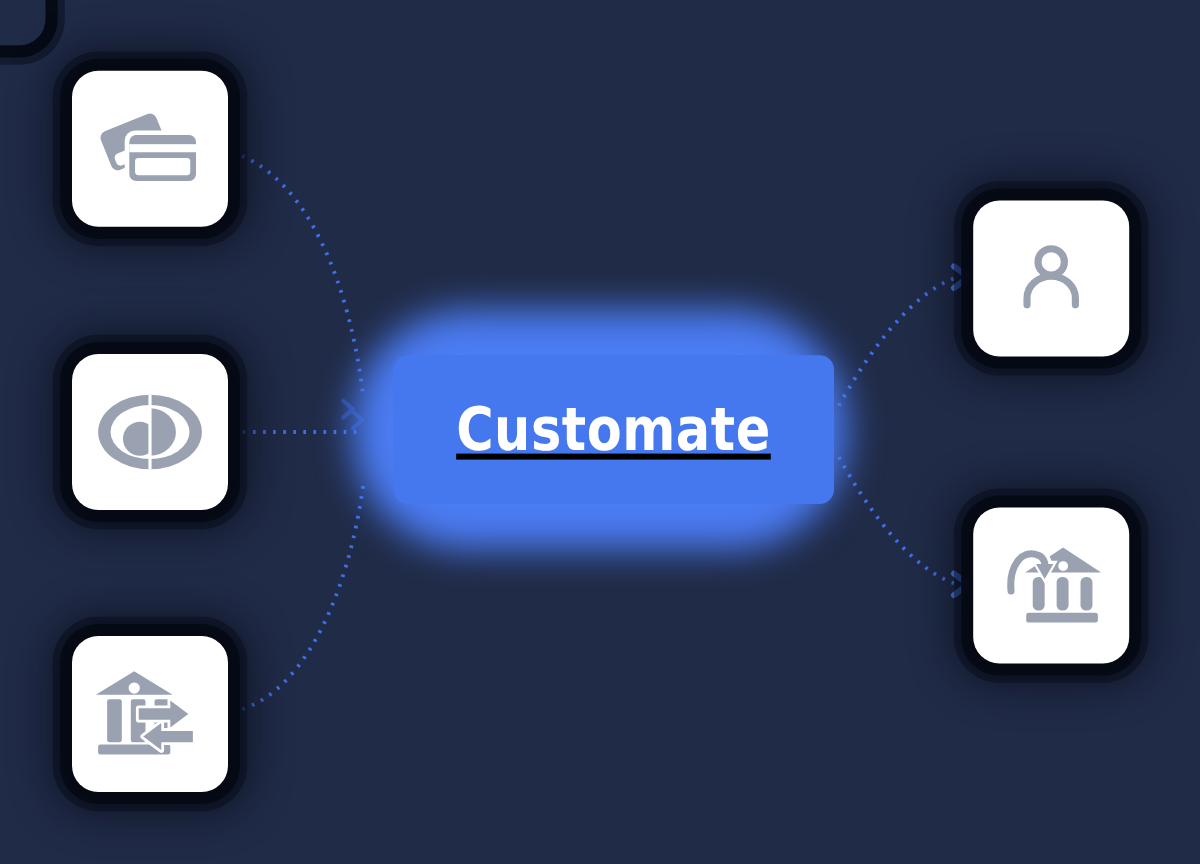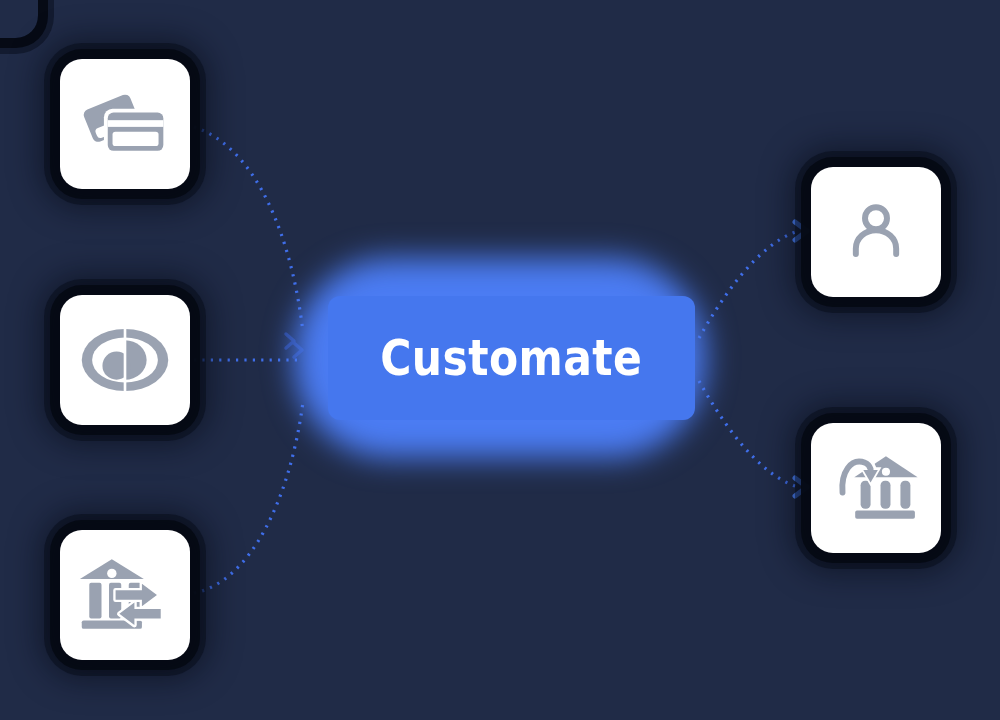--- a/index.html
+++ b/index.html
@@ -43,21 +43,21 @@
   .glow {
     position:absolute; left:294px; top:258px; width:412px; height:200px;
     background: var(--button-glow);
     border-radius:96px;
     filter: blur(15px);
   }
   .center-btn {
     position:absolute; left:328px; top:296px; width:367px; height:124px;
     background: var(--button-fill);
     border-radius:12px;
-    display:flex; align-items:center; justify-content:center;
+    display:flex; align-items:center; justify-content:center;text-decoration:underline;
   }
   .center-btn span {
     color: var(--text-white);
     font-size:50px; font-weight:700; letter-spacing:0.5px;
     transform: scaleX(0.85);
     white-space:nowrap;
   }
 
   .connectors { position:absolute; left:0; top:0; width:1000px; height:720px; }
   .connectors path.dotted {

